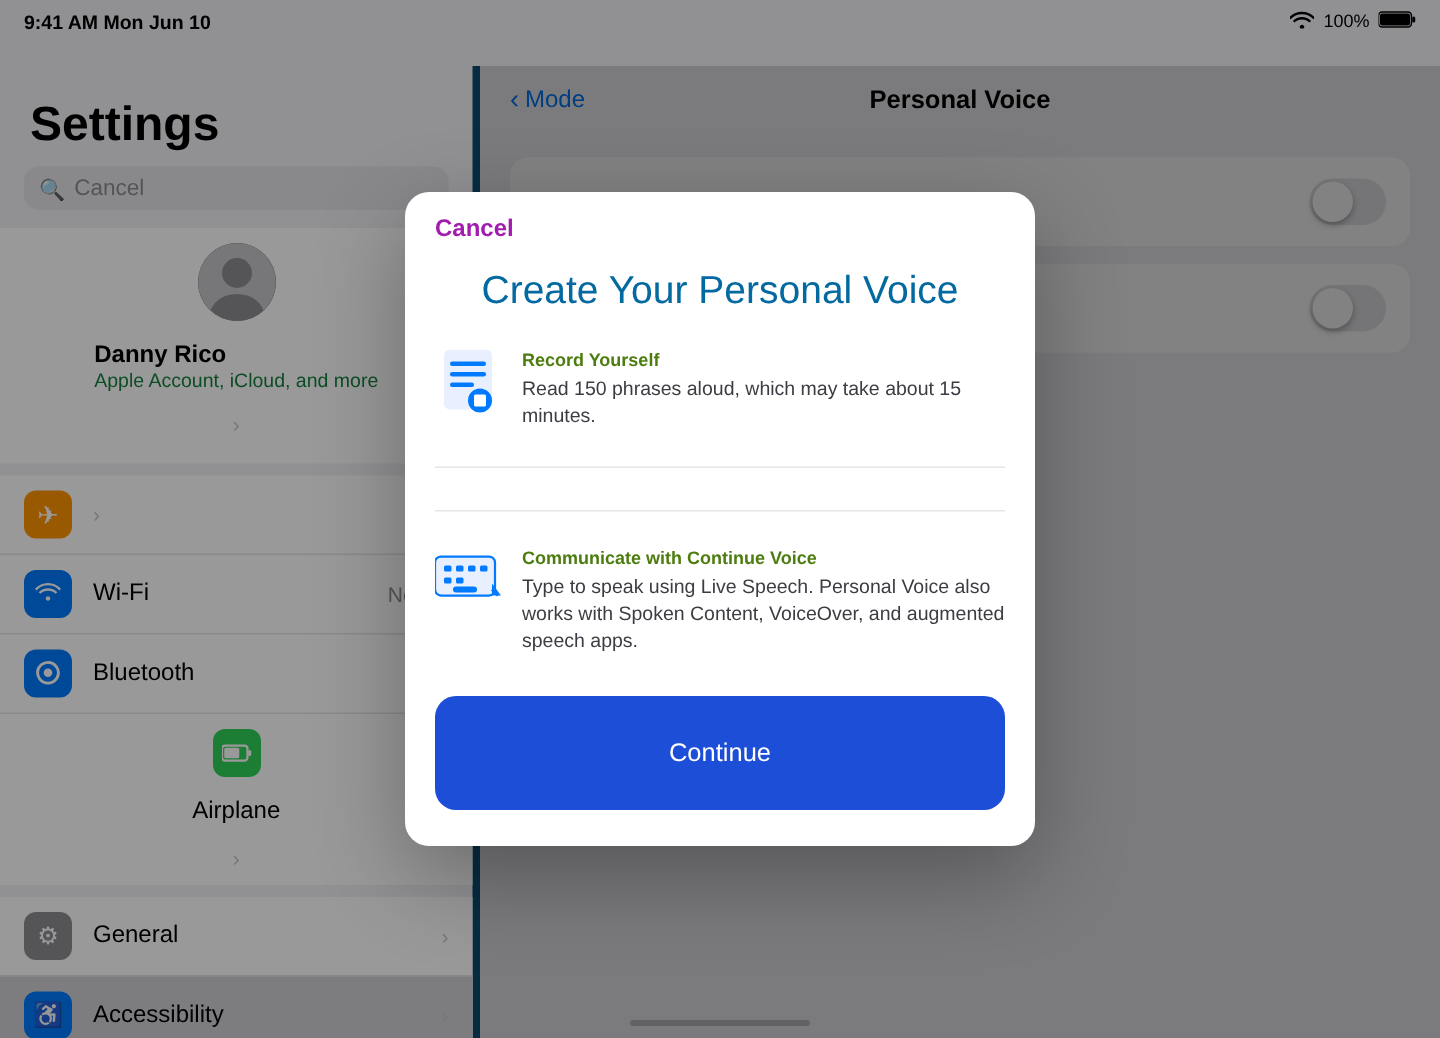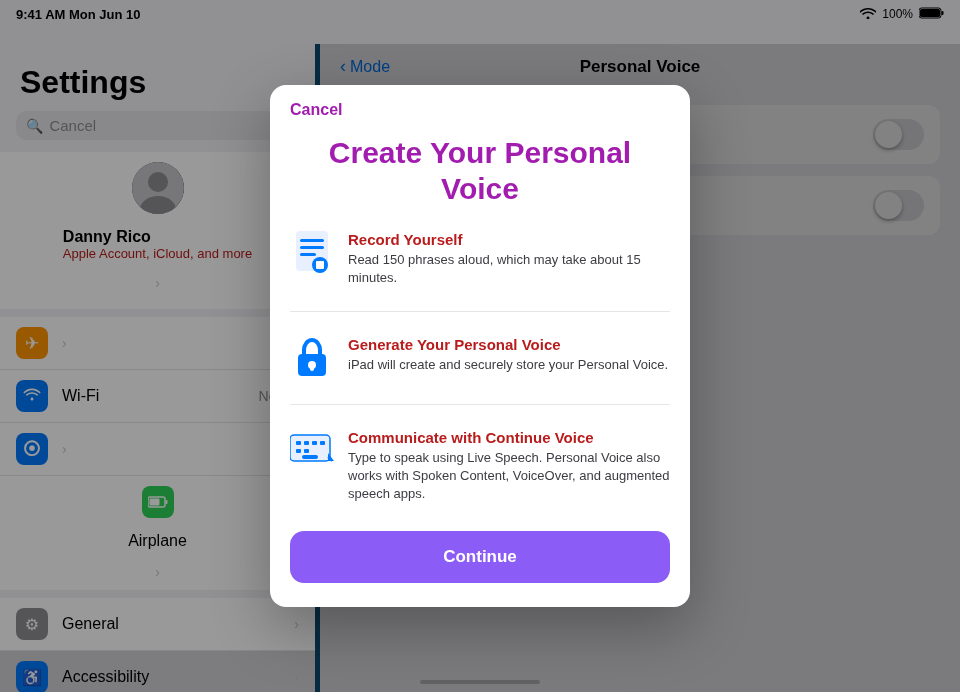--- a/index.html
+++ b/index.html
@@ -104,21 +104,21 @@
       flex-shrink: 0;
     }
     .profile-info {}
     .profile-name {
       font-size: 16px;
       font-weight: 600;
       color: #000;
     }
     .profile-sub {
       font-size: 13px;
-      color: #b91c1c;
+      color: #15803d;
     }
 
     
     .settings-section {
       background: #fff;
       margin-bottom: 8px;
     }
     .settings-item {
       display: flex;
       align-items: center;
@@ -259,23 +259,23 @@
     .modal-cancel {
       color: #a21caf;
       font-size: 16px;
       cursor: pointer;
       padding: 16px 20px 0 20px;
       display: block;
       font-weight: bold;
     }
 
     .modal-title {
-      font-size: 30px;
-      font-weight: 700;
-      color: #a21caf;
+      font-size: 26px;
+      font-weight: 400;
+      color: #0369a1;
       text-align: center;
       padding: 16px 32px 24px 32px;
       line-height: 1.2;
     }
 
     .modal-items {
       padding: 0 20px 20px 20px;
       display: flex;
       flex-direction: column;
       gap: 20px;
@@ -291,50 +291,50 @@
       width: 44px;
       height: 44px;
       flex-shrink: 0;
       display: flex;
       align-items: center;
       justify-content: center;
     }
 
     .modal-item-text {}
     .modal-item-title {
-      font-size: 15px;
+      font-size: 12px;
       font-weight: 600;
-      color: #b91c1c;
+      color: #4d7c0f;
       margin-bottom: 3px;
     }
     .modal-item-desc {
       font-size: 13px;
       color: #3c3c43;
       line-height: 1.4;
     }
 
     .modal-divider {
       height: 1px;
       background: #e5e5ea;
       margin: 4px 0;
     }
 
     .modal-footer {
       padding: 8px 20px 24px 20px;
     }
 
     .continue-btn {
       width: 100%;
-      background: #8b5cf6;
+      background: #1d4ed8;
       color: #fff;
       font-size: 17px;
-      font-weight: 700;
+      font-weight: 400;
       border: none;
       border-radius: 14px;
-      padding: 16px;
+      padding: 28px;
       cursor: pointer;
       text-align: center;
     }
 
     
     .home-indicator {
       position: absolute;
       bottom: 8px;
       left: 50%;
       transform: translateX(-50%);
@@ -414,20 +414,21 @@
           </span>
         </div>
         <span class="item-label">Wi-Fi</span>
         <span class="item-value">Not</span>
         <span class="chevron">›</span>
       </div>
       <div class="settings-item">
         <div class="icon-box" style="background:#007aff;">
           <span style="color:#fff; font-size:18px; font-weight:700;">⦿</span>
         </div>
+        <span class="item-label">Bluetooth</span>
         <span class="chevron">›</span>
       </div>
       <div class="settings-item">
         <div class="icon-box" style="background:#30d158;">
           <svg width="20" height="14" viewBox="0 0 20 14" fill="white">
             <rect x="0" y="2" width="17" height="10" rx="2" stroke="white" stroke-width="1.5" fill="none"></rect>
             <rect x="1.5" y="3.5" width="10" height="7" rx="1" fill="white"></rect>
             <rect x="17.5" y="5" width="2" height="4" rx="1" fill="white"></rect>
           </svg>
         </div>
@@ -527,34 +528,20 @@
           </svg>
         </div>
         <div class="modal-item-text">
           <div class="modal-item-title">Record Yourself</div>
           <div class="modal-item-desc">Read 150 phrases aloud, which may take about 15 minutes.</div>
         </div>
       </div>
 
       <div class="modal-divider"></div>
 
-      <div class="modal-item">
-        <div class="modal-item-icon">
-          <svg width="36" height="44" viewBox="0 0 36 44">
-            <rect x="4" y="18" width="28" height="22" rx="4" fill="#007aff"></rect>
-            <path d="M10 18V14C10 8.48 13.58 4 18 4S26 8.48 26 14v4" stroke="#007aff" stroke-width="4" fill="none" stroke-linecap="round"></path>
-            <circle cx="18" cy="29" r="4" fill="white"></circle>
-            <rect x="16" y="29" width="4" height="6" rx="2" fill="white"></rect>
-          </svg>
-        </div>
-        <div class="modal-item-text">
-          <div class="modal-item-title">Generate Your Personal Voice</div>
-          <div class="modal-item-desc">iPad will create and securely store your Personal Voice.</div>
-        </div>
-      </div>
 
       <div class="modal-divider"></div>
 
       <div class="modal-item">
         <div class="modal-item-icon">
           <svg width="44" height="36" viewBox="0 0 44 36">
             <rect x="0" y="2" width="40" height="26" rx="4" fill="#e8f0ff" stroke="#007aff" stroke-width="1.5"></rect>
             <rect x="6" y="8" width="5" height="4" rx="1" fill="#007aff"></rect>
             <rect x="14" y="8" width="5" height="4" rx="1" fill="#007aff"></rect>
             <rect x="22" y="8" width="5" height="4" rx="1" fill="#007aff"></rect>

